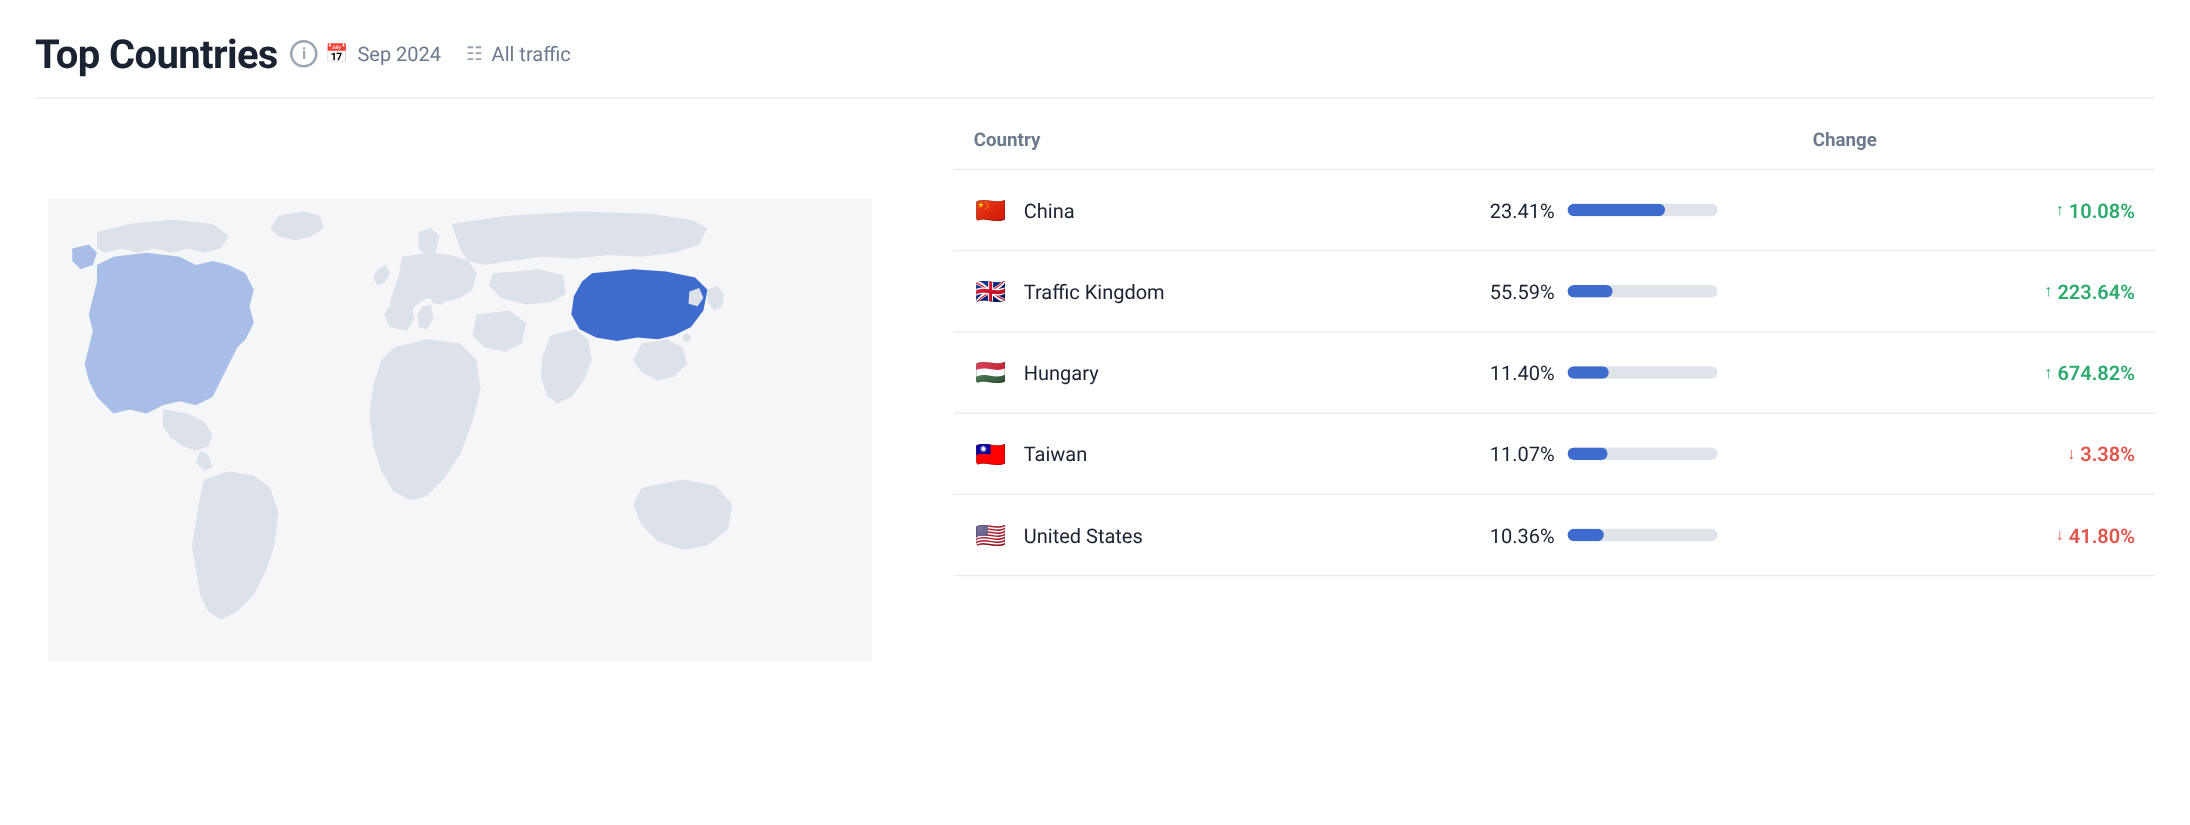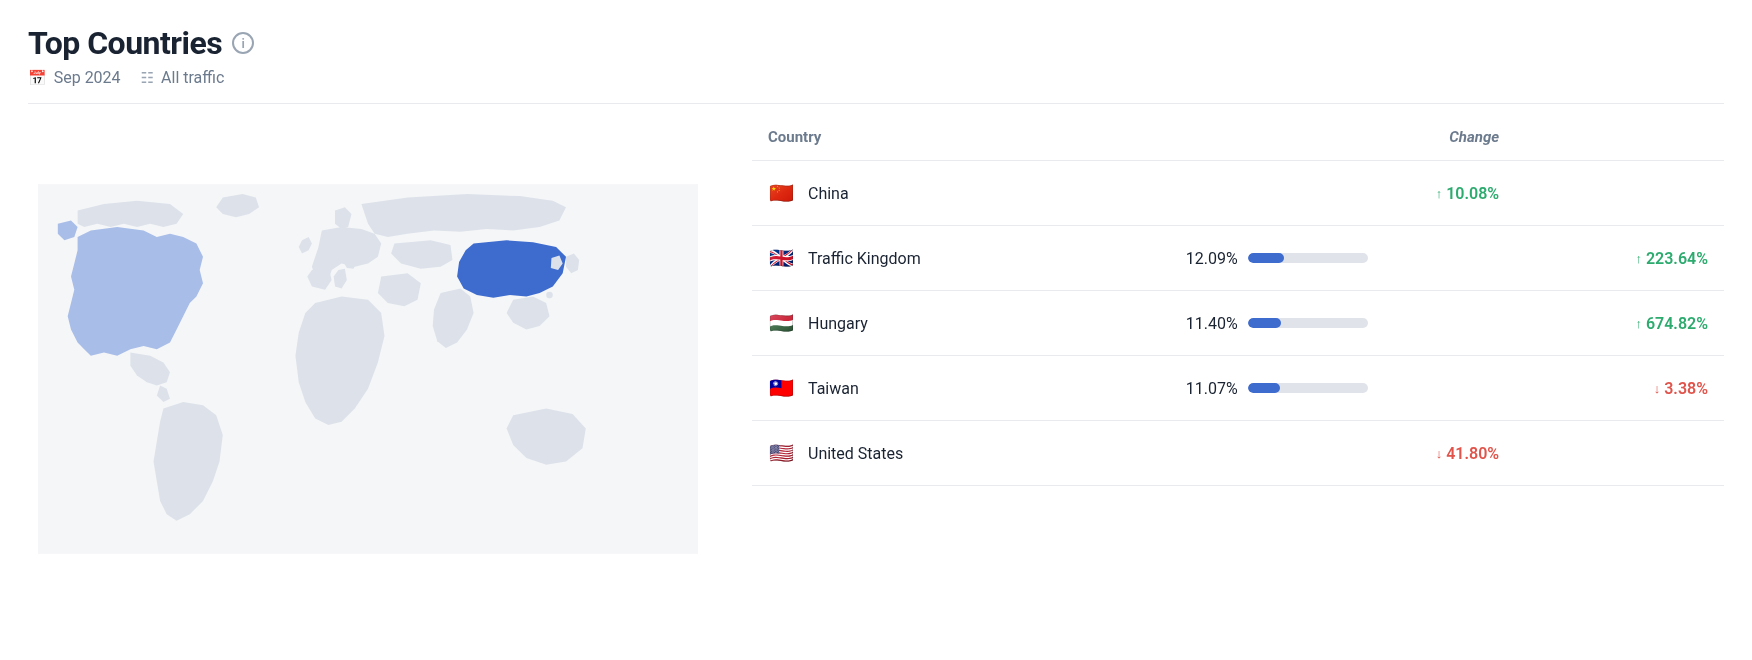--- a/index.html
+++ b/index.html
@@ -12,21 +12,21 @@
     }
     .widget {
       background: #fff;
       border-radius: 8px;
       padding: 24px 28px;
       width: 1752px;
       min-height: 660px;
     }
     .header {
       display: flex;
-      flex-direction: column;
+      flex-direction: row;
       gap: 6px;
       margin-bottom: 16px;
     }
     .title-row {
       display: flex;
       align-items: center;
       gap: 10px;
     }
     .title {
       font-size: 32px;
@@ -64,21 +64,21 @@
       color: #9aa5b4;
       font-size: 15px;
     }
     .divider {
       border: none;
       border-top: 1px solid #e8eaed;
       margin: 0 0 0 0;
     }
     .content {
       display: flex;
-      gap: 4px;
+      gap: 15px;
       margin-top: 0;
     }
     
     .map-area {
       flex: 0 0 680px;
       height: 530px;
       position: relative;
       display: flex;
       align-items: center;
       justify-content: center;
@@ -96,21 +96,21 @@
       display: grid;
       grid-template-columns: 2fr 1.5fr 1fr;
       padding: 14px 16px;
       border-bottom: 1px solid #e8eaed;
     }
     .col-label {
       font-size: 15px;
       font-weight: 700;
       color: #6b7a8d;
     }
-    .col-label.right { text-align: right; font-style: italic; }
+    .col-label.right { text-align: right; }
     .table-row {
       display: grid;
       grid-template-columns: 2fr 1.5fr 1fr;
       padding: 18px 16px;
       border-bottom: 1px solid #e8eaed;
       align-items: center;
     }
     .country-cell {
       display: flex;
       align-items: center;
@@ -248,32 +248,38 @@
         <span class="col-label">Country</span>
         <span class="col-label right">Change</span>
       </div>
 
       <div id="table-body">
           <div class="table-row">
     <div class="country-cell">
       <div class="flag">🇨🇳</div>
       <span>China</span>
     </div>
+    <div class="traffic-cell">
+      <span>23.41%</span>
+      <div class="progress-bar-bg">
+        <div class="progress-bar-fill" style="width:65%"></div>
+      </div>
+    </div>
     <div class="change-cell change-up">
       <span class="arrow">↑</span>
       <span>10.08%</span>
     </div>
   </div>
           <div class="table-row">
     <div class="country-cell">
       <div class="flag">🇬🇧</div>
       <span>Traffic Kingdom</span>
     </div>
     <div class="traffic-cell">
-      <span>12.09%</span>
+      <span>55.59%</span>
       <div class="progress-bar-bg">
         <div class="progress-bar-fill" style="width:30%"></div>
       </div>
     </div>
     <div class="change-cell change-up">
       <span class="arrow">↑</span>
       <span>223.64%</span>
     </div>
   </div>
           <div class="table-row">
@@ -306,20 +312,26 @@
     <div class="change-cell change-down">
       <span class="arrow">↓</span>
       <span>3.38%</span>
     </div>
   </div>
           <div class="table-row">
     <div class="country-cell">
       <div class="flag">🇺🇸</div>
       <span>United States</span>
     </div>
+    <div class="traffic-cell">
+      <span>10.36%</span>
+      <div class="progress-bar-bg">
+        <div class="progress-bar-fill" style="width:24%"></div>
+      </div>
+    </div>
     <div class="change-cell change-down">
       <span class="arrow">↓</span>
       <span>41.80%</span>
     </div>
   </div>
         </div>
     </div>
   </div>
 </div>
 

